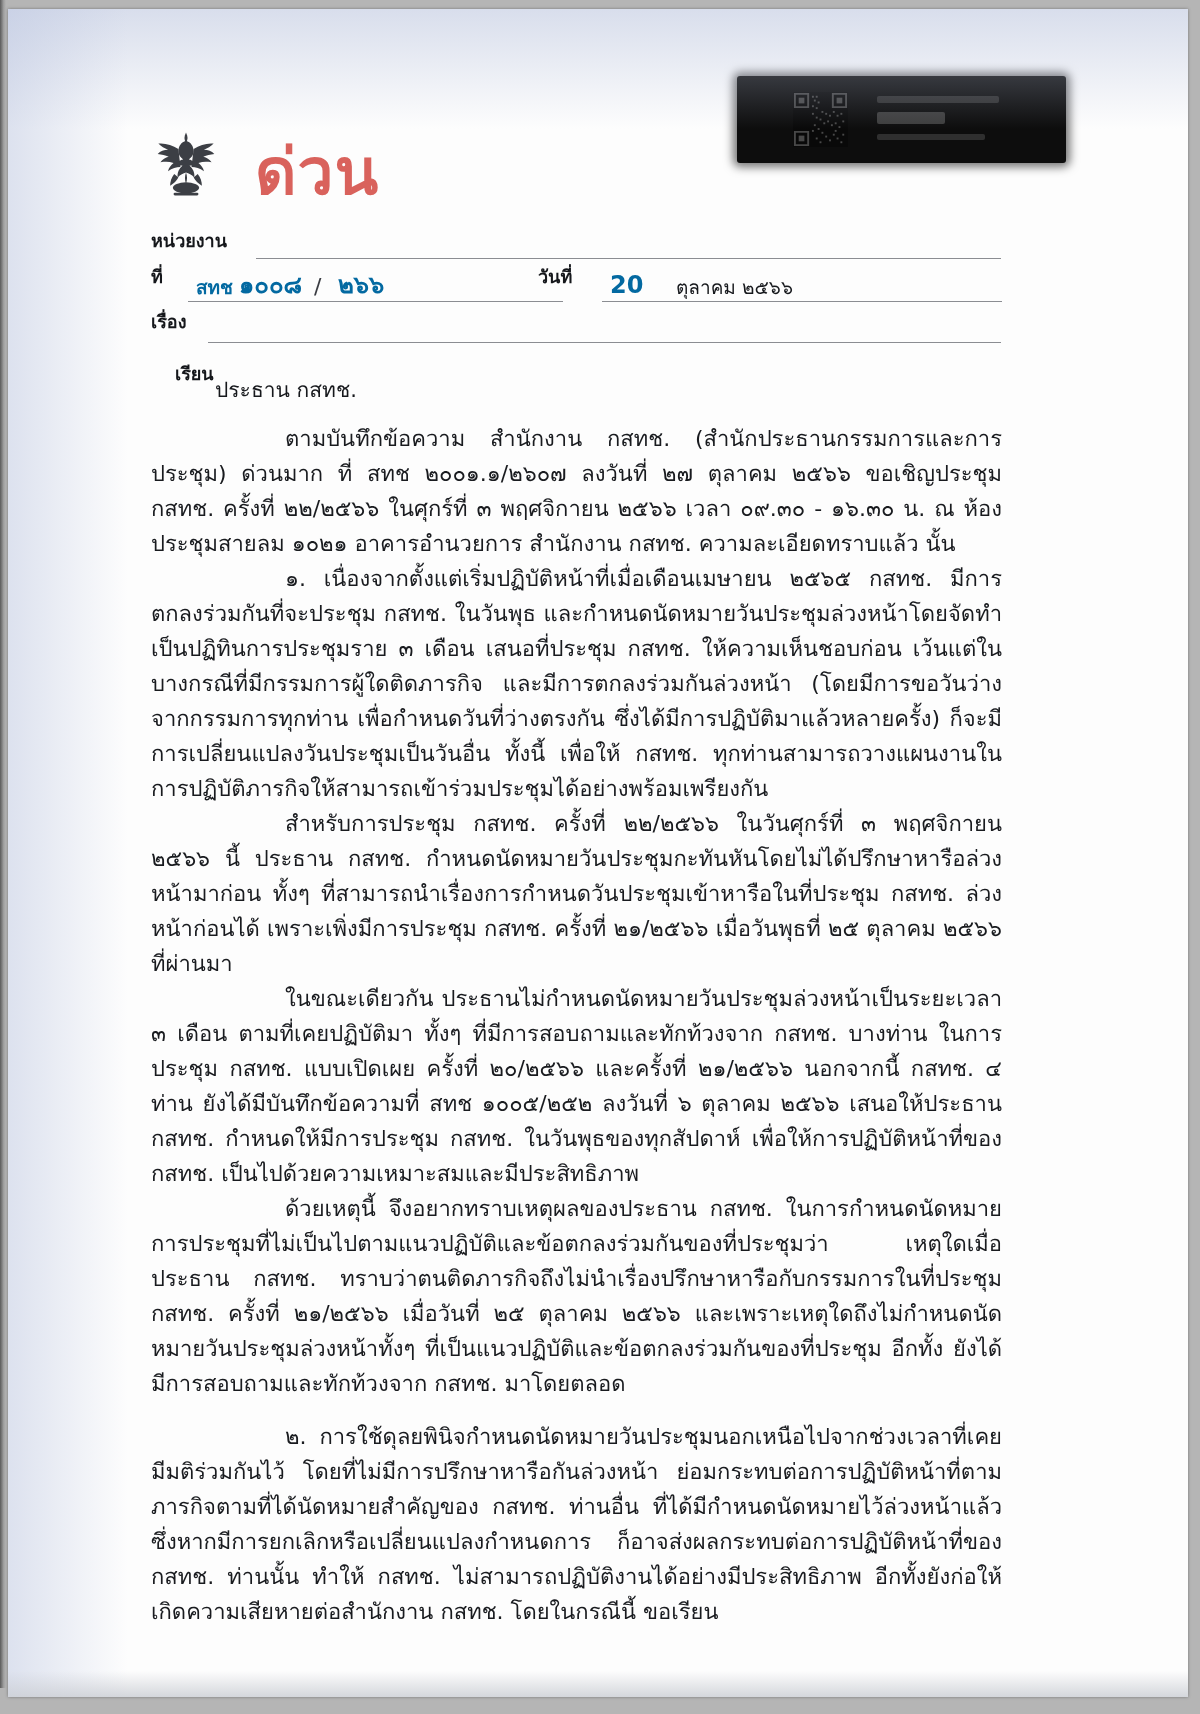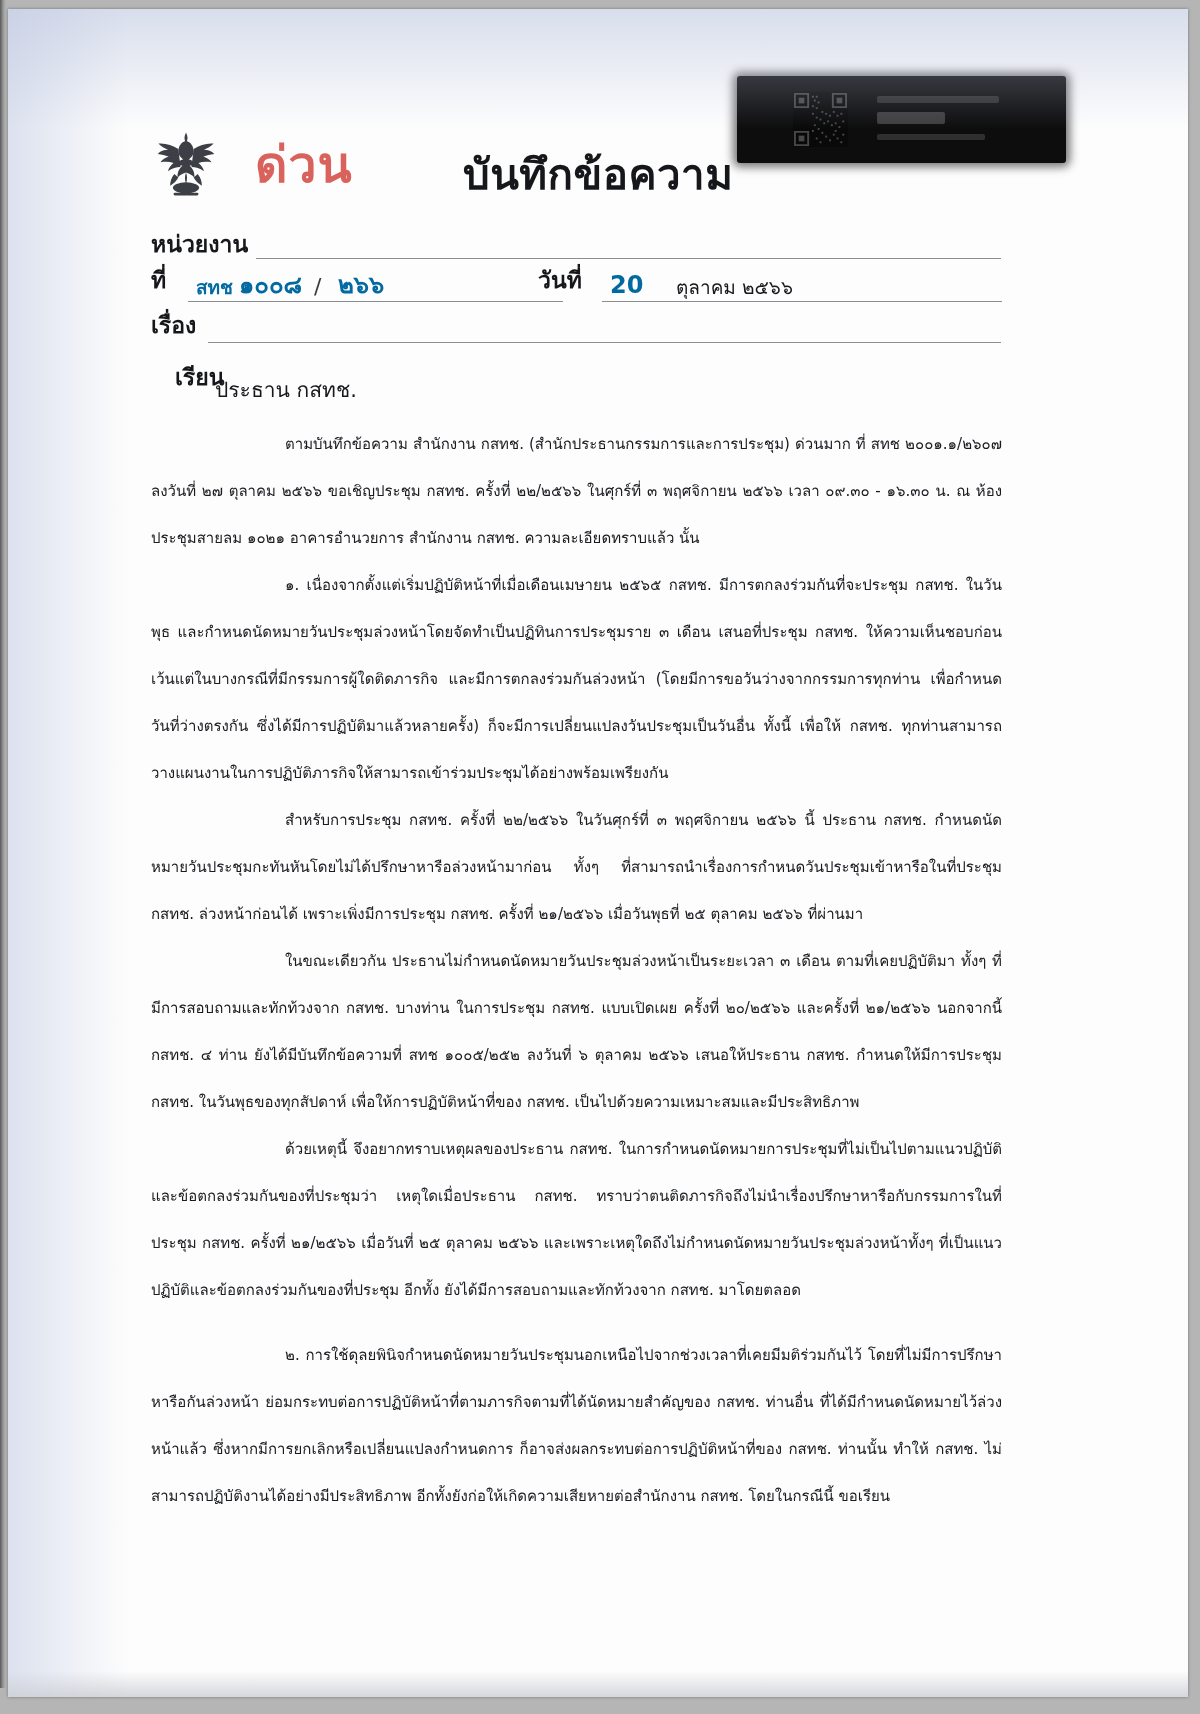--- a/index.html
+++ b/index.html
@@ -73,21 +73,21 @@
     position: absolute;
     left: 143px;
     top: 118px;
     width: 70px;
     height: 76px;
   }
   .urgent-stamp {
     position: absolute;
     left: 247px;
     top: 131px;
-    font-size: 50px;
+    font-size: 64px;
     font-weight: 700;
     color: #d9625c;
     letter-spacing: 1px;
     line-height: 1;
   }
   .doc-title {
     position: absolute;
     left: 455px;
     top: 145px;
     font-size: 42px;
@@ -120,21 +120,21 @@
     background: rgba(230,230,230,.16);
     border-radius: 2px;
   }
   .redaction .g1 { left: 140px; top: 20px; width: 122px; height: 7px; }
   .redaction .g2 { left: 140px; top: 36px; width: 68px;  height: 12px; background: rgba(230,230,230,.22); }
   .redaction .g3 { left: 140px; top: 58px; width: 108px; height: 6px; }
 
   
   .field-label {
     position: absolute;
-    font-size: 23px;
+    font-size: 18px;
     font-weight: 700;
     color: #15171b;
     line-height: 1.15;
   }
   .field-rule {
     position: absolute;
     border-bottom: 1.6px solid #8b8d92;
   }
   .field-value {
     position: absolute;
@@ -172,22 +172,22 @@
   
   .lbl-to    { left: 143px; top: 355px; margin-left: 24px; }
   .val-to    { left: 207px; top: 355px; font-size: 21px; font-weight: 400; margin-top: 15px; }
 
   
   .body-text {
     position: absolute;
     left: 143px;
     top: 412px;
     width: 851px;
-    font-size: 15px;
-    line-height: 47px;
+    font-size: 22px;
+    line-height: 35px;
     color: #191b1f;
     text-align: justify;
     text-justify: inter-word;
   }
   .body-text p {
     margin: 0 0 0 0;
     text-indent: 0;
   }
   .body-text p.indent { text-indent: 134px; }
   .body-text p.gap { margin-top: 18px; }
@@ -210,21 +210,20 @@
             <path d="M33 68 c-4 5 -6 11 -6 17 c5 -3 9 -7 12 -12z"></path>
             <path d="M67 68 c4 5 6 11 6 17 c-5 -3 -9 -7 -12 -12z"></path>
             <ellipse cx="50" cy="88" rx="19" ry="8"></ellipse>
             <rect x="32" y="95" width="36" height="4" rx="2"></rect>
           </g>
         </svg>
       </div>
 
       <div class="urgent-stamp">ด่วน</div>
 
-      <div class="doc-title">บันทึกข้อความ</div>
 
       <div class="redaction">
         <svg class="qr" viewBox="0 0 29 29" aria-hidden="true">
           <rect width="29" height="29" fill="#000"></rect>
           <g fill="#cfcfcf">
             <path d="M1 1h7v7h-7z" fill="none" stroke="#cfcfcf" stroke-width="1"></path>
             <rect x="3" y="3" width="3" height="3"></rect>
             <path d="M21 1h7v7h-7z" fill="none" stroke="#cfcfcf" stroke-width="1"></path>
             <rect x="23" y="3" width="3" height="3"></rect>
             <path d="M1 21h7v7h-7z" fill="none" stroke="#cfcfcf" stroke-width="1"></path>

